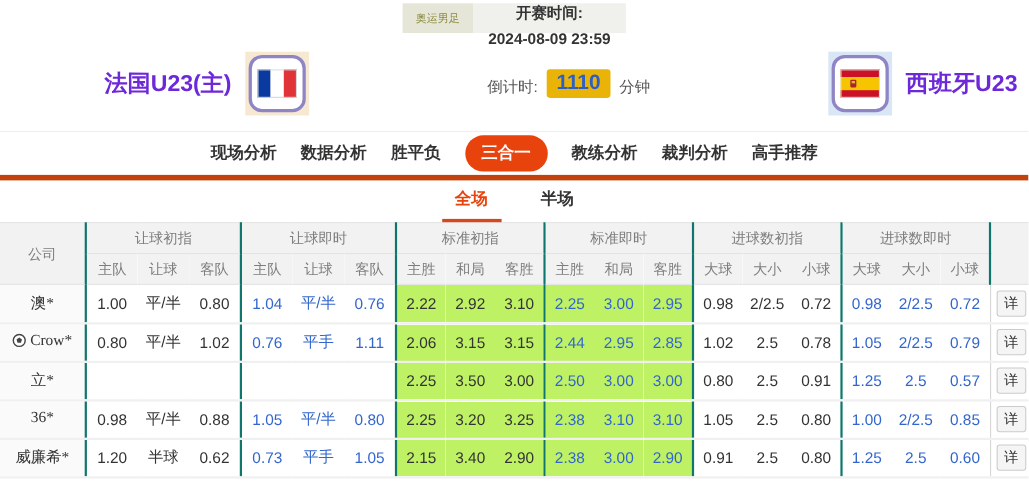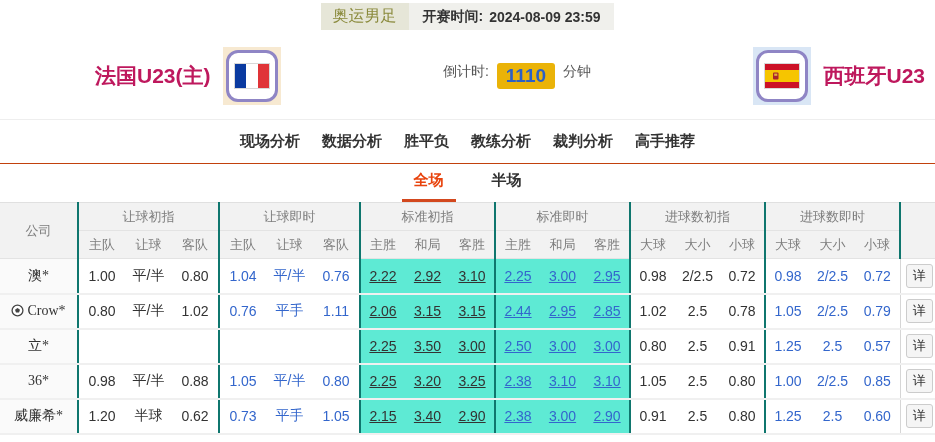--- a/index.html
+++ b/index.html
@@ -2,54 +2,54 @@
 <html><head>
 <meta charset="utf-8">
 <style>
   * { margin:0; padding:0; box-sizing:border-box; }
   html,body { width:935px; height:442px; background:#fff; overflow:hidden;
     font-family:"Liberation Sans","DejaVu Sans",sans-serif; color:#333; }
 
   
   .top-strip { height:32px; display:flex; justify-content:center; align-items:flex-start; padding-top:3px; }
   .strip-inner { display:flex; align-items:stretch; height:27px; }
-  .league-badge { background:#e6e6d8; color:#8a8a3c; font-size:16px; display:flex; align-items:center; padding:0 12px; }
-  .kickoff { background:#f0f0ec; color:#333; font-size:14px; font-weight:bold; display:flex; align-items:center; padding:0 14px; gap:6px; }
+  .league-badge { background:#e6e6d8; color:#8a8a3c; font-size:10px; display:flex; align-items:center; padding:0 12px; }
+  .kickoff { background:#f0f0ec; color:#333; font-size:14px; font-weight:bold; display:flex; align-items:center; padding:0 14px; gap:6px;flex-direction:column; }
 
   
   .match-header { height:88px; display:flex; align-items:center; border-bottom:1px solid #eee; padding:0 10px 0 95px; }
   .team { display:flex; align-items:center; gap:12px; }
-  .team-name { font-size:21px; font-weight:bold; color:#be185d; }
+  .team-name { font-size:21px; font-weight:bold; color:#6d28d9; }
   .flag-tile { width:58px; height:58px; display:flex; align-items:center; justify-content:center; }
   .flag-tile.home { background:#f7e9d1; }
   .flag-tile.away { background:#d9e6f5; }
   .flag-frame { width:52px; height:52px; background:#fff; border:3px solid #8f85c5; border-radius:12px; display:flex; align-items:center; justify-content:center; }
-  .countdown { flex:1; display:flex; align-items:flex-start; justify-content:center; gap:8px; font-size:14px; color:#555; }
+  .countdown { flex:1; display:flex; align-items:flex-end; justify-content:center; gap:8px; font-size:14px; color:#555; }
   .countdown-value { background:#eab308; border-radius:3px; padding:2px 9px; color:#2b5fc7; font-size:19px; font-weight:bold; }
 
   
-  .nav-row { height:44px; display:flex; align-items:center; justify-content:center; gap:22px; border-bottom:1px solid #c2410c; }
+  .nav-row { height:44px; display:flex; align-items:center; justify-content:center; gap:22px; border-bottom:5px solid #c2410c; }
   .nav-tab { font-size:15px; font-weight:bold; color:#333; cursor:pointer; }
   .nav-tab.active { background:#e8430d; color:#fff; padding:7px 15px; border-radius:999px; }
 
   
   .subtab-row { height:38px; display:flex; align-items:flex-end; justify-content:center; gap:24px; }
   .sub-tab { font-size:15px; font-weight:bold; color:#333; padding:0 12px 9px; cursor:pointer; border-bottom:3px solid transparent; }
   .sub-tab.active { color:#e8430d; border-bottom-color:#d3481e; }
 
   
   table { width:935px; border-collapse:collapse; table-layout:fixed; border-top:1px solid #e0e0e0; }
   th, td { text-align:center; font-weight:normal; overflow:hidden; white-space:nowrap; }
   thead th { background:#f2f2f2; color:#7d7d7d; font-size:13px; height:28px; border-bottom:1px solid #e3e3e3; }
   tbody td { height:35px; font-size:14px; color:#333; border-bottom:2px solid #f0f0f0; background:#fff; }
   td.company, th.company { border-right:1px solid #d6d6d6;font-family:Liberation Serif, serif; }
   tbody td.company { background:#fafafa; color:#333; }
   .gstart { border-left:2px solid #0f766e; }
   td.live { color:#3366cc; }
-  td.tint { background:#5eead4;text-decoration:underline; }
+  td.tint { background:#bef264; }
   td.detail-cell { border-left:1px solid #d6d6d6; }
   .detail-btn { display:inline-block; border:1px solid #ccc; background:#f5f5f5; color:#333; font-size:13px; padding:2px 6px; border-radius:3px; cursor:pointer; }
   .ball-icon { vertical-align:-2px; margin-right:3px; }
 </style>
 </head>
 <body>
 
 <div class="top-strip">
   <div class="strip-inner">
     <span class="league-badge">奥运男足</span>
@@ -93,20 +93,21 @@
       </span>
     </span>
     <span class="team-name">西班牙U23</span>
   </div>
 </div>
 
 <div class="nav-row">
     <span class="nav-tab">现场分析</span>
     <span class="nav-tab">数据分析</span>
     <span class="nav-tab">胜平负</span>
+    <span class="nav-tab active">三合一</span>
     <span class="nav-tab">教练分析</span>
     <span class="nav-tab">裁判分析</span>
     <span class="nav-tab">高手推荐</span>
   </div>
 
 <div class="subtab-row">
     <span class="sub-tab active">全场</span>
     <span class="sub-tab">半场</span>
   </div>
 

